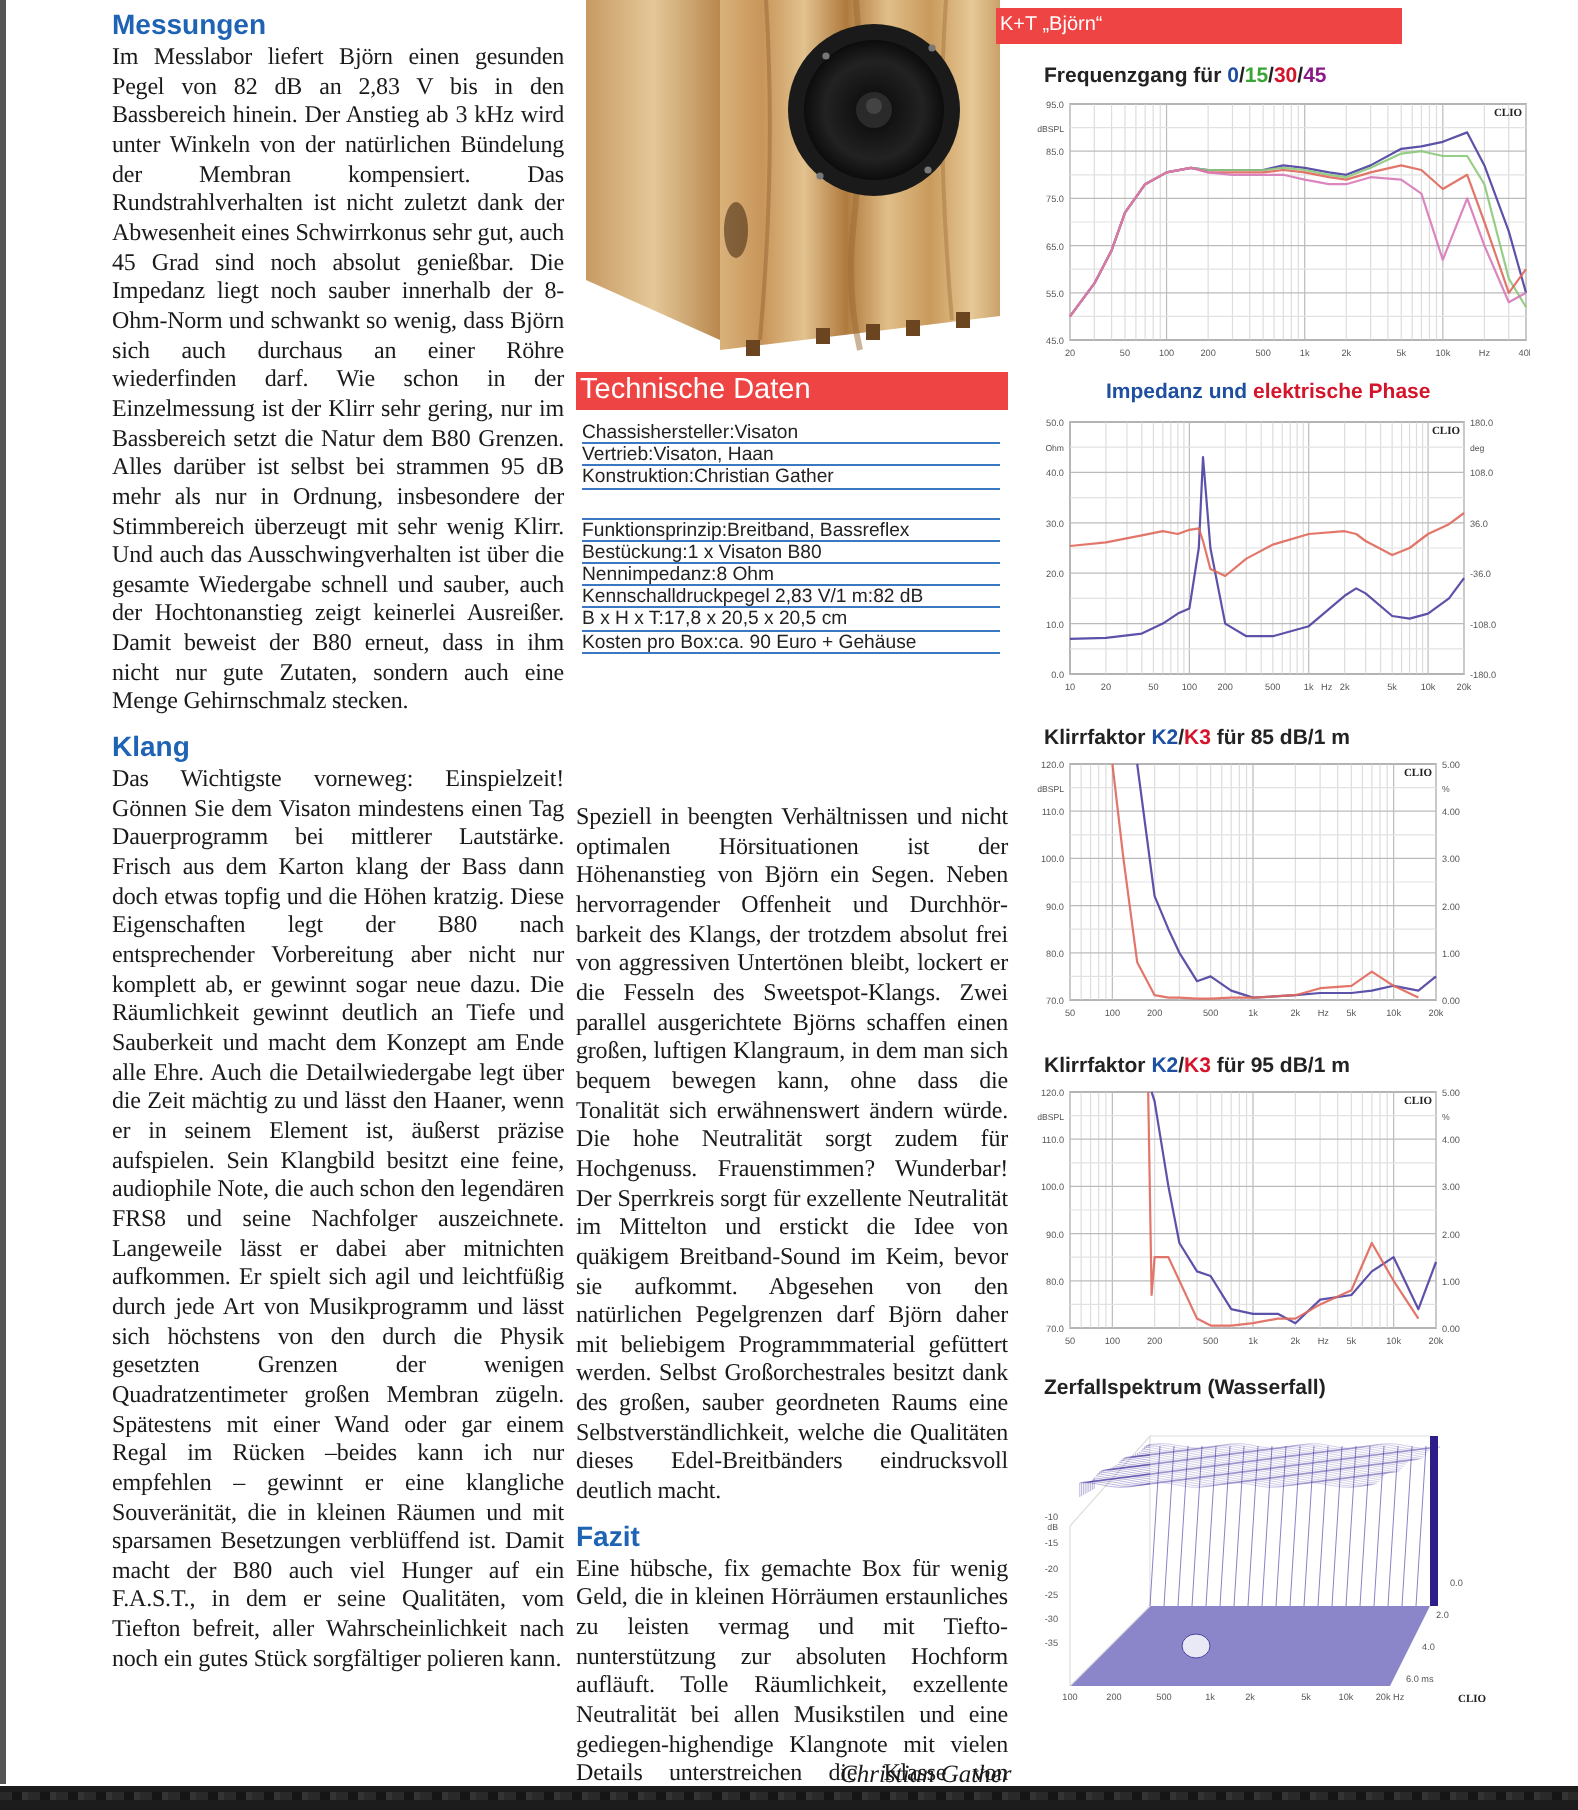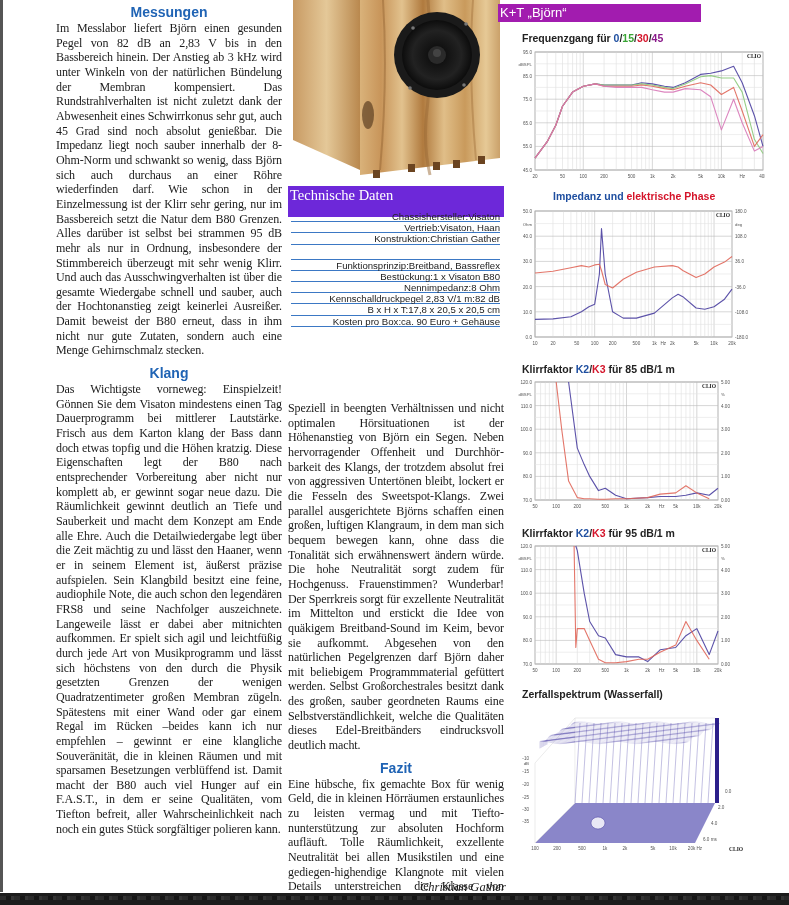--- a/index.html
+++ b/index.html
@@ -5,32 +5,32 @@
   * { box-sizing: border-box; margin: 0; padding: 0; }
   html, body { width: 789px; height: 905px; overflow: hidden; background: #fff; }
   body { position: relative; font-family: "Liberation Serif", "DejaVu Serif", serif; color: #1a1a1a; }
   .page-border-left { position: absolute; left: 0; top: 0; width: 3px; height: 892px; background: #555; }
   .page-bottom-strip { position: absolute; left: 0; top: 893px; width: 789px; height: 12px; background: #1c1c1c; }
   .page-bottom-strip::after { content: ""; position: absolute; left: 0; right: 0; top: 3px; height: 4px; background: repeating-linear-gradient(90deg, #333 0 6px, #111 6px 11px, #444 11px 14px); opacity: .6; }
 
   .col { position: absolute; }
   .col-left { left: 56px; top: 4px; width: 226px; }
 
-  h2.section { font-family: "Liberation Sans", "DejaVu Sans", sans-serif; color: #1f63b4; font-size: 14px; font-weight: bold; line-height: 17px; text-align: center; }
+  h2.section { font-family: "Liberation Sans", "DejaVu Sans", sans-serif; color: #1f63b4; font-size: 14px; font-weight: bold; line-height: 17px; }
   p.body { font-size: 12px; line-height: 14.65px; text-align: justify; hyphens: manual; letter-spacing: -0.1px; }
 
   .photo { position: absolute; left: 288px; top: 0; width: 217px; height: 180px; overflow: hidden; }
   .photo svg { display: block; }
 
-  .td-head { position: absolute; left: 288px; top: 186px; width: 216px; height: 31px; background: #6d28d9; color: #fff; font-family: Liberation Serif, serif; font-size: 14.5px; line-height: 19px; padding-left: 2px; }
+  .td-head { position: absolute; left: 288px; top: 186px; width: 216px; height: 19px; background: #ef4444; color: #fff; font-family: Liberation Sans, sans-serif; font-size: 14.5px; line-height: 19px; padding-left: 2px; }
   .td-table { position: absolute; left: 291px; top: 211px; width: 209px; font-family: "Liberation Sans", "DejaVu Sans", sans-serif; font-size: 9.6px; color: #222; }
-  .td-row { display: flex; justify-content: flex-end; height: 11.2px; line-height: 11px; border-bottom: 1px solid #3b78c4; white-space: nowrap; }
+  .td-row { display: flex; justify-content: flex-start; height: 11.2px; line-height: 11px; border-bottom: 1px solid #3b78c4; white-space: nowrap; }
   .td-gap { height: 15px; }
 
-  .kt-head { position: absolute; left: 498px; top: 4px; width: 203px; height: 18px; background: #a21caf; color: #fff; font-family: "Liberation Sans", "DejaVu Sans", sans-serif; font-size: 13px; line-height: 18px; padding-left: 2px; }
+  .kt-head { position: absolute; left: 498px; top: 4px; width: 203px; height: 18px; background: #ef4444; color: #fff; font-family: "Liberation Sans", "DejaVu Sans", sans-serif; font-size: 10px; line-height: 18px; padding-left: 2px; }
 
   .chart-title { position: absolute; left: 522px; font-family: "Liberation Sans", "DejaVu Sans", sans-serif; font-weight: bold; font-size: 10.5px; color: #222; white-space: nowrap; }
   .chart-title.imp { color: #1f4fa0; font-size: 10.5px; margin-left: 31px; }
   .c-blue { color: #1f4fa0; } .c-green { color: #3aa535; } .c-red { color: #d4142a; } .c-purple { color: #8a1a8a; }
 
   .chart { position: absolute; left: 515px; width: 250px; }
   .chart svg { display: block; font-family: "Liberation Sans", "DejaVu Sans", sans-serif; }
 
   .signature { position: absolute; left: 420px; top: 880px; font-style: italic; font-size: 12.5px; }
 </style>

